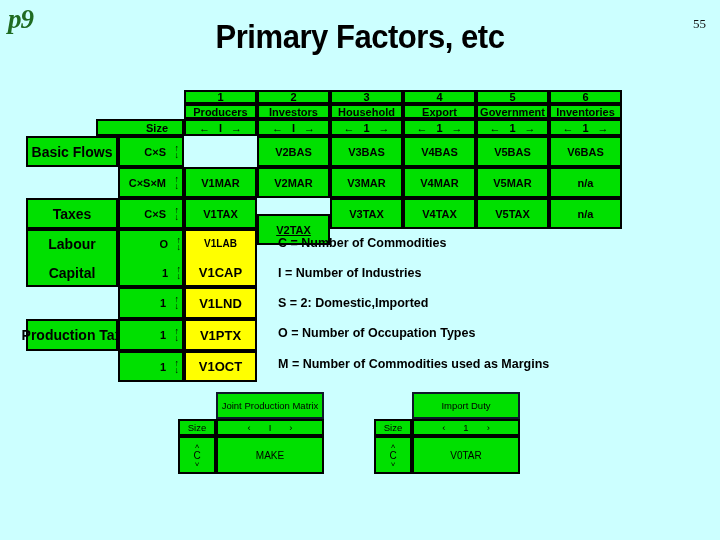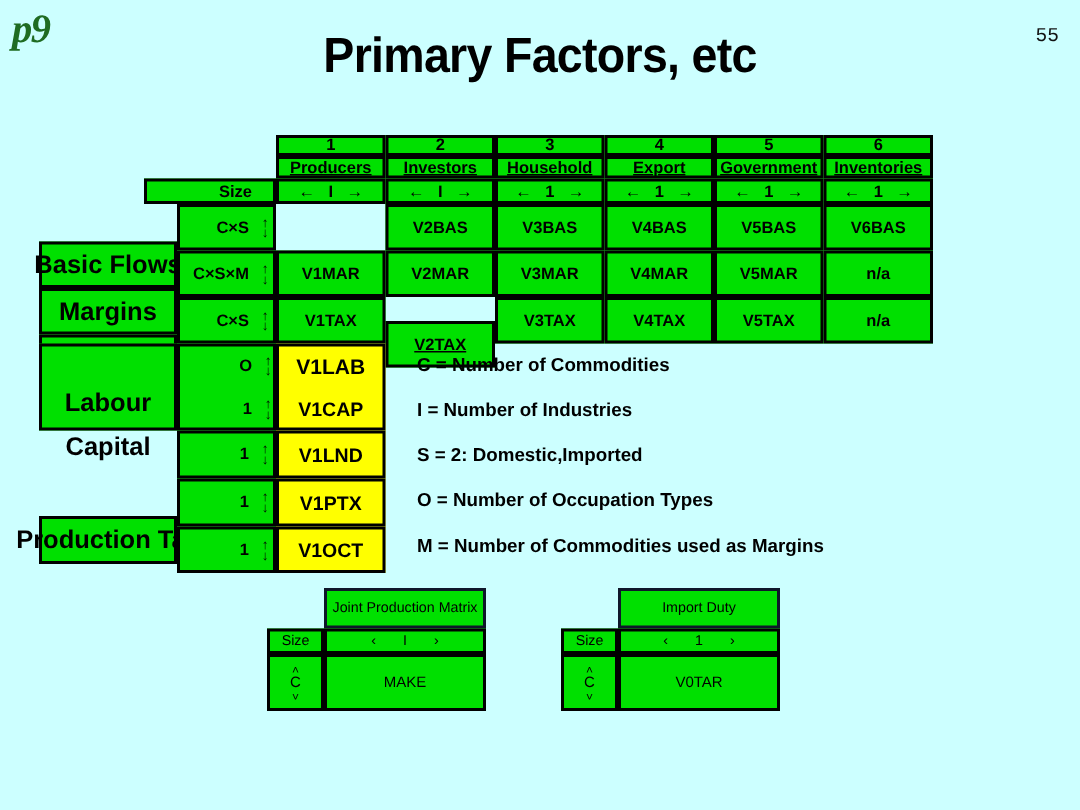--- a/index.html
+++ b/index.html
@@ -13,21 +13,21 @@
 
   
   #logo{
     position:absolute;left:8px;top:4px;
     font-family:"Liberation Serif","DejaVu Serif",serif;
     font-style:italic;font-weight:bold;font-size:27px;
     color:#1f6b22;letter-spacing:-1px;
   }
   #page-num{
     position:absolute;right:14px;top:16px;
-    font-family:Liberation Mono, monospace;
+    font-family:Liberation Serif, serif;
     font-size:13px;color:#111;
   }
   #title{
     position:absolute;left:0;top:18px;width:720px;
     text-align:center;
     font-weight:bold;font-size:33px;color:#000;
     letter-spacing:-0.5px;
     transform:scaleX(.94);
   }
 
@@ -51,21 +51,21 @@
   .arrowrow span{display:inline-block;}
   .ar-l{margin-right:9px;}
   .ar-r{margin-left:9px;}
 
   
   .vsz{position:absolute;right:3px;top:50%;transform:translateY(-50%);
        display:flex;flex-direction:column;align-items:center;
        font-size:9px;line-height:7px;font-weight:bold;color:#000;}
 
   
-  .lbl{justify-content:center;font-size:17px;font-weight:bold;margin-top:25px;}
+  .lbl{justify-content:center;font-size:14px;font-weight:bold;}
   .szl{justify-content:flex-end;padding-right:4px;font-size:11px;font-weight:bold;}
 
   
   .leg{
     position:absolute;
     font-size:12.5px;font-weight:bold;color:#000;
     white-space:nowrap;
     display:flex;align-items:center;
   }
   .mtitle{
@@ -162,21 +162,20 @@
       <div class="cell g bd tx lbl" style="left: 0px; top: 46px; width: 92px; height: 31px;">Basic Flows</div>
       <div class="cell g bd tx" style="left: 92px; top: 46px; width: 66px; height: 31px; justify-content: flex-end; padding-right: 16px;">C×S<div class="vsz">
           <span>↑</span>
           <span>↓</span>
         </div></div>
       <div class="cell g bd tx" style="left: 231px; top: 46px; width: 73px; height: 31px;">V2BAS</div>
       <div class="cell g bd tx" style="left: 304px; top: 46px; width: 73px; height: 31px; text-align: center;">V3BAS</div>
       <div class="cell g bd tx" style="left: 377px; top: 46px; width: 73px; height: 31px;">V4BAS</div>
       <div class="cell g bd tx" style="left: 450px; top: 46px; width: 73px; height: 31px;">V5BAS</div>
       <div class="cell g bd tx" style="left: 523px; top: 46px; width: 73px; height: 31px;">V6BAS</div>
-      <div class="cell g bd tx lbl" style="left: 0px; top: 77px; width: 92px; height: 31px;">Margins</div>
       <div class="cell g bd tx" style="left: 92px; top: 77px; width: 66px; height: 31px; justify-content: flex-end; padding-right: 16px;">C×S×M<div class="vsz">
           <span>↑</span>
           <span>↓</span>
         </div></div>
       <div class="cell g bd tx" style="left: 158px; top: 77px; width: 73px; height: 31px;">V1MAR</div>
       <div class="cell g bd tx" style="left: 231px; top: 77px; width: 73px; height: 31px;">V2MAR</div>
       <div class="cell g bd tx" style="left: 304px; top: 77px; width: 73px; height: 31px;">V3MAR</div>
       <div class="cell g bd tx" style="left: 377px; top: 77px; width: 73px; height: 31px;">V4MAR</div>
       <div class="cell g bd tx" style="left: 450px; top: 77px; width: 73px; height: 31px;">V5MAR</div>
       <div class="cell g bd tx" style="left: 523px; top: 77px; width: 73px; height: 31px;">n/a</div>
@@ -192,21 +191,21 @@
       <div class="cell g bd tx" style="left: 450px; top: 108px; width: 73px; height: 31px;">V5TAX</div>
       <div class="cell g bd tx" style="left: 523px; top: 108px; width: 73px; height: 31px;">n/a</div>
       <div class="cell g bd" style="left: 0px; top: 139px; width: 92px; height: 58px;"></div>
       <div class="cell g bd" style="left: 92px; top: 139px; width: 66px; height: 58px;"></div>
       <div class="cell g tx lbl" style="left: 0px; top: 139px; width: 92px; height: 29px; border: none; background: transparent;">Labour</div>
       <div class="cell g tx" style="left: 92px; top: 139px; width: 66px; height: 29px; border: none; background: transparent; justify-content: flex-end; padding-right: 16px;">O<div class="vsz">
           <span>↑</span>
           <span>↓</span>
         </div></div>
       <div class="cell y bd" style="left: 158px; top: 139px; width: 73px; height: 58px;"></div>
-      <div class="cell y tx" style="left: 158px; top: 139px; width: 73px; height: 29px; font-size: 14px; border: none; background: transparent;">V1LAB</div>
+      <div class="cell y tx" style="left: 158px; top: 139px; width: 73px; height: 29px; font-size: 10px; border: none; background: transparent;">V1LAB</div>
       <div class="cell g tx lbl" style="left: 0px; top: 168px; width: 92px; height: 29px; border: none; background: transparent;">Capital</div>
       <div class="cell g tx" style="left: 92px; top: 168px; width: 66px; height: 29px; border: none; background: transparent; justify-content: flex-end; padding-right: 16px;">1<div class="vsz">
           <span>↑</span>
           <span>↓</span>
         </div></div>
       <div class="cell y tx" style="left: 158px; top: 168px; width: 73px; height: 29px; font-size: 13px; border: none; background: transparent;">V1CAP</div>
       <div class="cell g bd tx" style="left: 92px; top: 197px; width: 66px; height: 32px; justify-content: flex-end; padding-right: 16px;">1<div class="vsz">
           <span>↑</span>
           <span>↓</span>
         </div></div>

